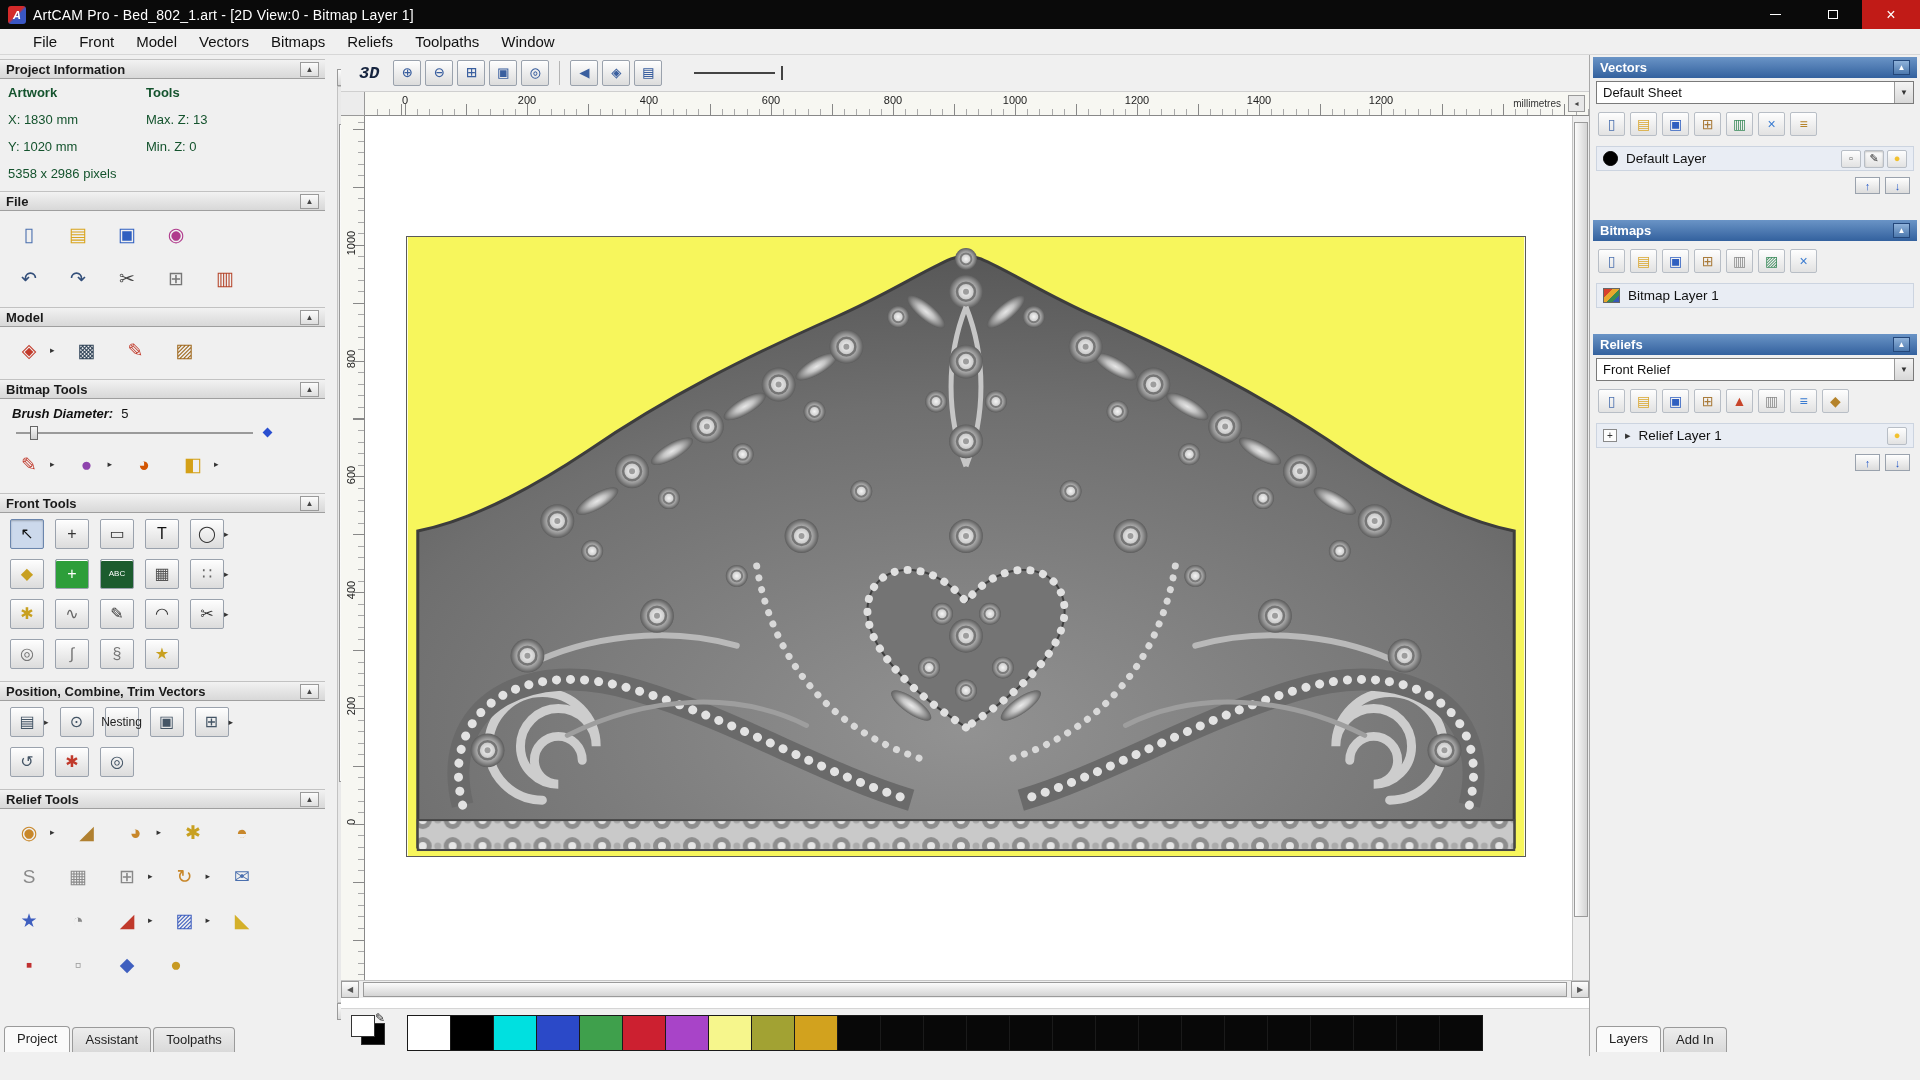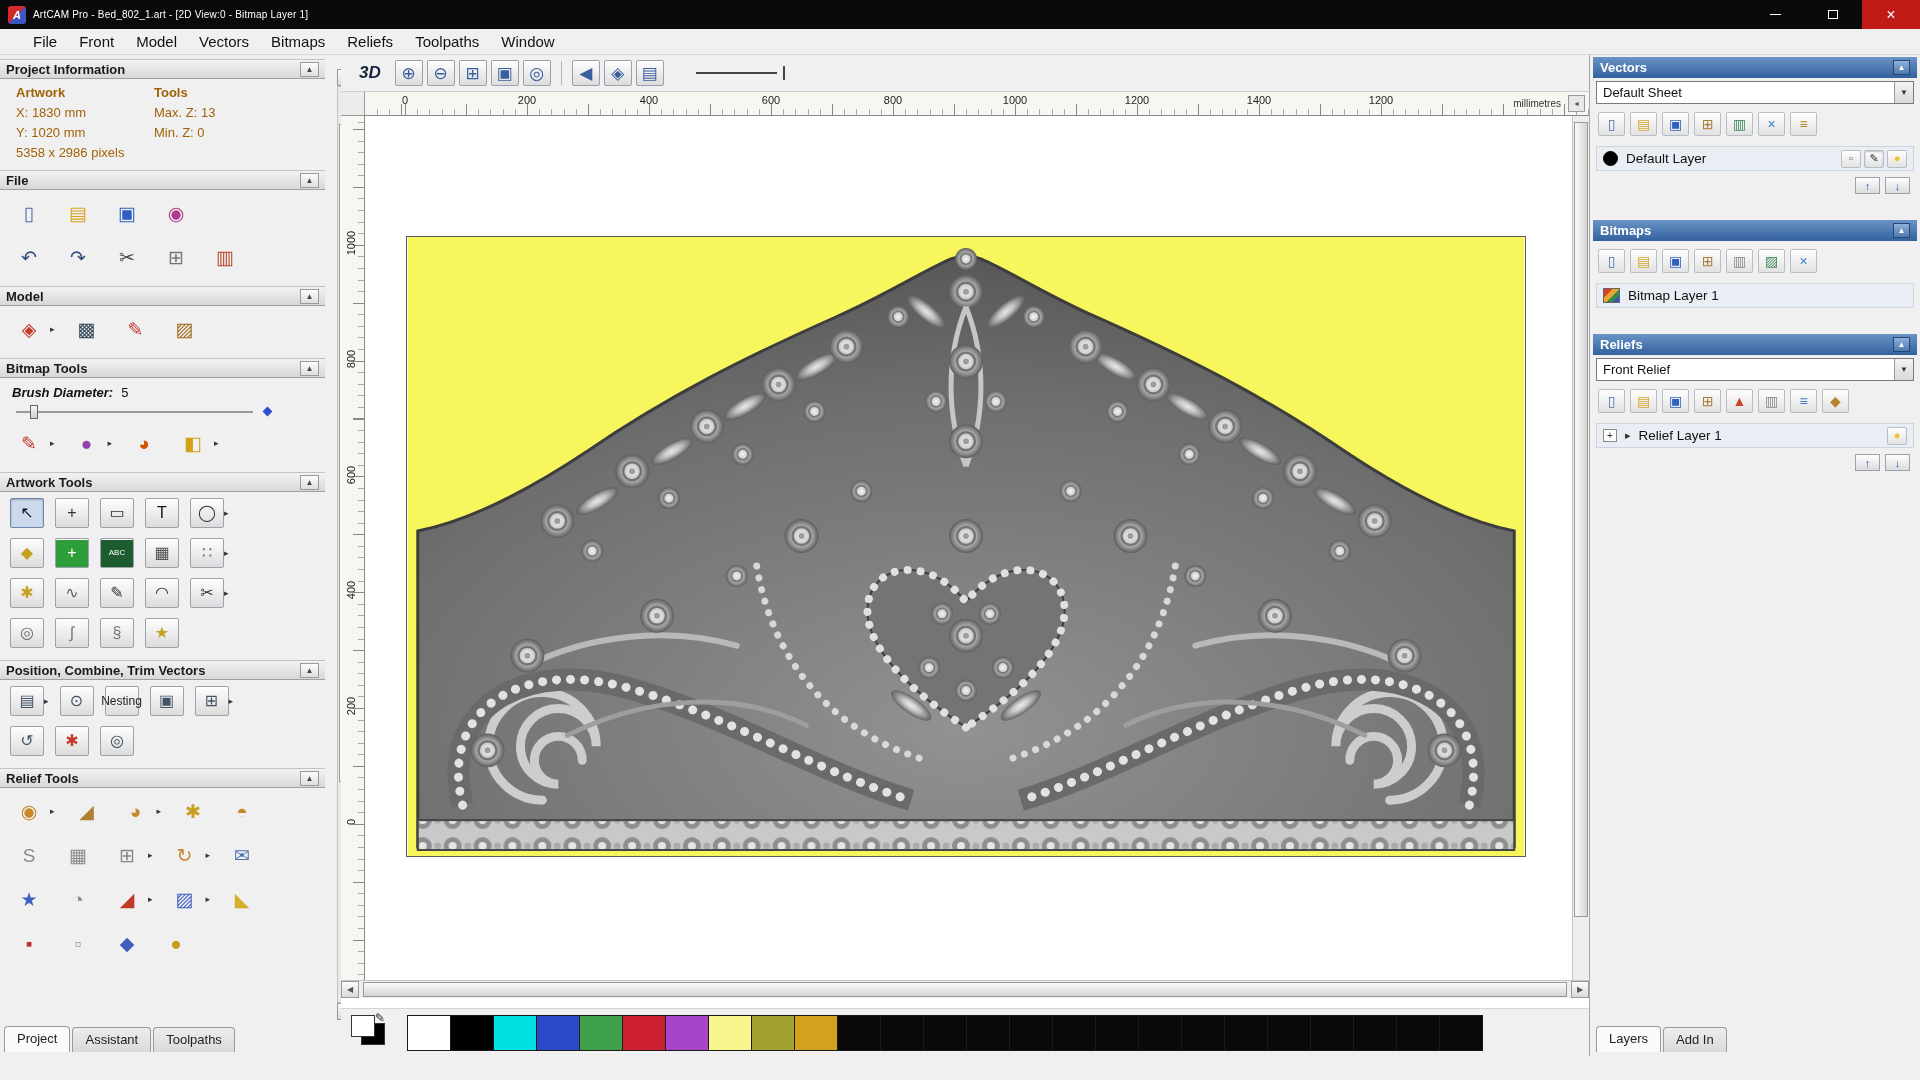--- a/index.html
+++ b/index.html
@@ -5,40 +5,40 @@
   * { box-sizing: border-box; margin: 0; padding: 0; }
   html,body { width:1920px; height:1080px; overflow:hidden; }
   body { font-family: "Liberation Sans", sans-serif; background:#f0f0f0; }
   .app { position:relative; width:1920px; height:1080px; background:#f0f0f0; }
 
   
   .titlebar { position:absolute; left:0; top:0; width:100%; height:29px; background:#0a0a0a; display:flex; align-items:center; color:#fff; }
   .app-icon { width:18px; height:18px; margin:0 7px 0 8px; border-radius:3px;
     background:linear-gradient(135deg,#d42a2a 0 45%,#3a57c4 55% 100%); display:flex; align-items:center; justify-content:center;
     color:#fff; font-size:11px; font-weight:bold; font-style:italic; }
-  .title-text { font-size:10px; letter-spacing:.2px; }
+  .title-text { font-size:14px; letter-spacing:.2px; }
   .win-btns { margin-left:auto; display:flex; height:100%; }
   .win-btn { width:58px; height:100%; display:flex; align-items:center; justify-content:center; color:#fff; font-size:14px; }
   .win-btn .mini-bar { width:11px; height:1px; background:#fff; display:block; }
   .win-btn .rest-box { width:10px; height:9px; border:1px solid #fff; display:block; }
   .win-close { background:#c11b17; font-size:16px; }
 
   
   .menubar { position:absolute; left:0; top:29px; width:100%; height:26px; background:#f0f0f0; border-bottom:1px solid #d7d7d7; display:flex; align-items:center; padding-left:22px; }
   .menu-item { padding:0 11px; font-size:15px; color:#111; height:100%; display:flex; align-items:center; }
 
   
   .left-panel { position:absolute; left:0; top:55px; bottom:24px; width:364px; background:#f0f0f0; border-right:1px solid #a8a8a8; }
   .lp-content { position:absolute; left:0; top:0; right:38px; bottom:34px; overflow:hidden; }
   .sec-h { height:20px; margin:8px 0 0 0; background:linear-gradient(#f2f2f2,#d8d8d8); border-top:1px solid #c2c2c2; border-bottom:1px solid #9f9f9f;
     display:flex; align-items:center; padding:0 6px; font-size:13px; font-weight:bold; color:#1a1a1a; }
   .sec-h:first-child { margin-top:4px; }
   .coll-btn { margin-left:auto; width:19px; height:15px; border:1px solid #9a9a9a; background:linear-gradient(#fcfcfc,#dedede); color:#444;
     font-size:8px; display:flex; align-items:center; justify-content:center; }
-  .pi { padding:6px 16px 2px; font-size:13px; color:#a16207; display:grid; grid-template-columns:138px 1fr; row-gap:5px; }
+  .pi { padding:6px 8px 2px; font-size:13px; color:#14532d; display:grid; grid-template-columns:138px 1fr; row-gap:12px; }
   .pi .b { font-weight:bold; }
   .icon-row { display:flex; align-items:center; gap:15px; padding:8px 12px 6px; }
   .icon-row.grid { gap:11px; padding:6px 10px 4px; }
   .tool { width:34px; height:30px; display:inline-flex; align-items:center; justify-content:center; border-radius:2px; flex:0 0 auto; }
   .grid .tool, .raised .tool { background:linear-gradient(#fefefe,#dcdcdc); border:1px solid #9aa2ad; box-shadow:0 1px 0 #fff inset; }
   .tool.pressed { background:#ccd9ec; border:1px solid #6b86ad; box-shadow:inset 0 1px 2px rgba(0,0,0,.25); }
   .tool .g { font-size:19px; line-height:1; }
   .grid .tool .g { font-size:16px; }
   .fly { font-size:9px; color:#333; margin-left:-11px; }
   .brush-row { display:flex; gap:8px; padding:7px 12px 0; font-size:13px; font-weight:bold; font-style:italic; color:#111; }
@@ -51,21 +51,21 @@
   .sb-btn { width:18px; height:17px; background:linear-gradient(#fdfdfd,#d9d9d9); border:1px solid #9a9a9a; color:#555; font-size:8px; display:flex; align-items:center; justify-content:center; }
   .sb-track { position:absolute; top:17px; bottom:17px; left:0; width:18px; background:#e9e9e9; border:1px solid #c2c2c2; }
   .sb-thumb { position:absolute; left:1px; right:1px; top:4%; height:72%; background:linear-gradient(90deg,#fbfbfb,#d4d4d4); border:1px solid #9a9a9a; }
   .lp-scroll .sb-dn { position:absolute; bottom:0; }
   .lp-tabs { position:absolute; left:4px; bottom:4px; display:flex; gap:2px; align-items:flex-end; }
   .tab { border:1px solid #9a9a9a; border-bottom:none; background:linear-gradient(#ededed,#d9d9d9); padding:4px 12px 5px; font-size:13px; color:#222; border-radius:4px 4px 0 0; }
   .tab.active { background:#fafafa; padding-bottom:6px; }
 
   
   .canvas-region { position:absolute; left:341px; right:331px; top:55px; bottom:24px; background:#fff; }
-  .canvas-toolbar { position:absolute; left:0; top:0; right:0; height:37px; background:#f0f0f0; border-bottom:1px solid #cfcfcf; display:flex; align-items:center; gap:6px; padding:0 10px; }
+  .canvas-toolbar { position:absolute; left:0; top:0; right:0; height:37px; background:#f0f0f0; border-bottom:1px solid #cfcfcf; display:flex; align-items:center; gap:6px; padding:0 10px;font-family:Liberation Mono, monospace; }
   .btn3d { font-size:17px; font-weight:bold; font-style:italic; color:#16243f; padding:2px 8px; }
   .tb-icons { display:flex; gap:4px; }
   .tb-icons .tool { width:28px; height:26px; }
   .tb-icons .tool .g { font-size:17px; }
   .tb-sep { width:1px; height:24px; background:#b5b5b5; margin:0 4px; }
   .line-widget { position:relative; width:95px; height:20px; margin-left:26px; }
   .line-widget .ln { position:absolute; left:0; right:14px; top:9px; height:2px; background:#444; }
   .line-widget .nd { position:absolute; right:6px; top:3px; width:2px; height:14px; background:#444; }
 
   .ruler-row { position:absolute; left:0; top:37px; right:0; height:24px; }
@@ -270,21 +270,21 @@
           <span class="tool">
             <span class="g" style="color: rgb(211, 84, 0);">◕</span>
           </span>
           <span class="tool">
             <span class="g" style="color: rgb(212, 160, 23);">◧</span>
           </span>
           <span class="fly">▸</span>
         </div>
 
       <div class="sec-h">
-        <span>Artwork Tools</span>
+        <span>Front Tools</span>
         <span class="coll-btn">▲</span>
       </div>
       <div class="icon-row grid">
           <span class="tool pressed">
             <span class="g" style="color: rgb(17, 17, 17);">↖</span>
           </span>
           <span class="tool">
             <span class="g" style="color: rgb(51, 51, 51);">+</span>
           </span>
           <span class="tool">

